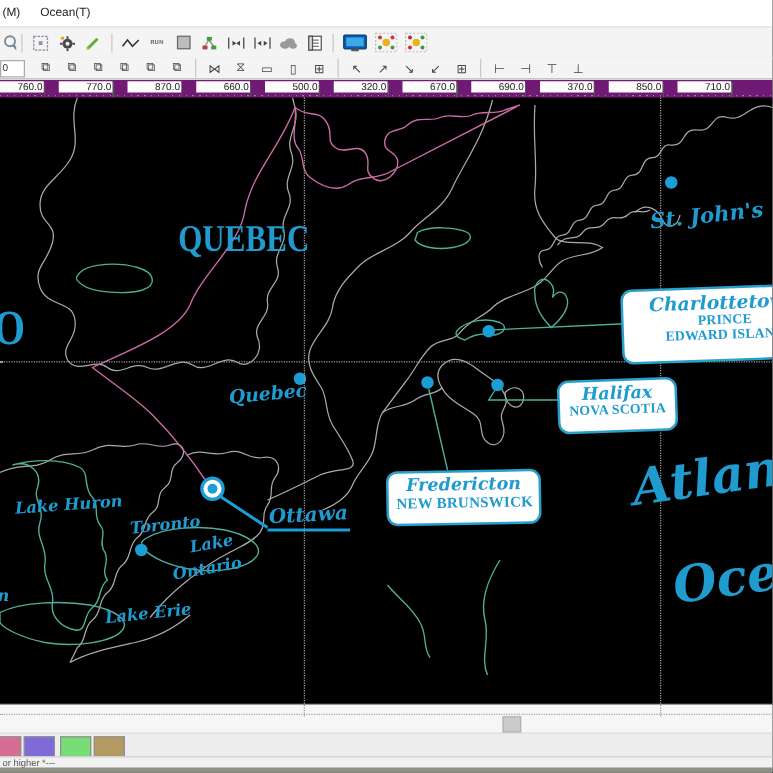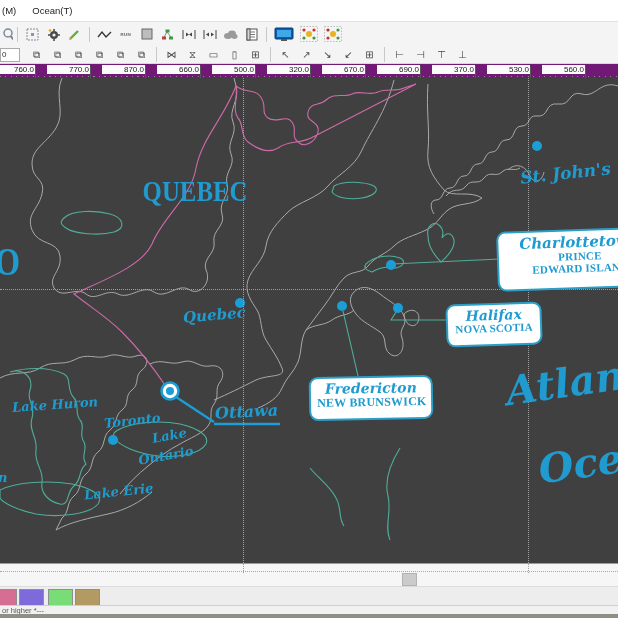--- a/index.html
+++ b/index.html
@@ -24,21 +24,21 @@
          border-top:1px solid #d8d8d8;border-bottom:4px solid #a21caf;overflow:hidden;
          font-size:8px;color:#1a1a1a}
   .ruler .dots{position:absolute;left:0;right:0;bottom:2px;height:1px;
         background-image:repeating-linear-gradient(90deg,#8a8a8a 0 1px,transparent 1px 5.5px)}
   .ruler .majors{position:absolute;left:0;right:0;bottom:0;height:13px;
         background-image:repeating-linear-gradient(90deg,transparent 0 54px,#555 54px 55px);
         background-position-x:-19px}
   .rlab{position:absolute;top:1px;width:42px;text-align:right;transform:translateX(-100%);
         letter-spacing:0;background:#fbfbfb;padding-right:1px}
   
-  .canvas{position:absolute;top:78px;left:0;width:618px;height:485px;background:#404040;
+  .canvas{position:absolute;top:78px;left:0;width:618px;height:485px;background:#000000;
           border-bottom:1px solid #9a9a9a;overflow:hidden}
   .guide-v{position:absolute;top:78px;height:495px;width:0;
            border-left:1px dotted #9f9f9f;z-index:5}
   .guide-h{position:absolute;left:0;right:0;height:0;border-top:1px dotted #9f9f9f;z-index:5}
   svg.map{position:absolute;top:0;left:0}
   
   .script{position:absolute;font-family:"DejaVu Serif",serif;font-style:italic;font-weight:bold;
           color:#1f9bd0;white-space:nowrap;z-index:8}
   .blockcap{position:absolute;font-family:"Liberation Serif",serif;font-weight:bold;
             color:#1f9bd0;white-space:nowrap;z-index:8;transform:scale(.92,1.12)}
@@ -215,22 +215,22 @@
   <div class="dots"></div>
   <span class="rlab" style="left:35px">760.0</span>
   <span class="rlab" style="left:90px">770.0</span>
   <span class="rlab" style="left:145px">870.0</span>
   <span class="rlab" style="left:200px">660.0</span>
   <span class="rlab" style="left:255px">500.0</span>
   <span class="rlab" style="left:310px">320.0</span>
   <span class="rlab" style="left:365px">670.0</span>
   <span class="rlab" style="left:420px">690.0</span>
   <span class="rlab" style="left:475px">370.0</span>
-  <span class="rlab" style="left:530px">530.0</span>
-  <span class="rlab" style="left:585px">560.0</span>
+  <span class="rlab" style="left:530px">850.0</span>
+  <span class="rlab" style="left:585px">710.0</span>
 </div>
 
 <div class="canvas">
   <svg class="map" width="618" height="485" viewBox="0 0 618 485">
 
     <g fill="none" stroke="#a9a9a9" stroke-width="1">
       <path d="M62,0 C54,18 66,34 56,50 C46,66 32,70 32,86 C32,102 46,100 42,116 C38,132 26,136 32,152 C38,168 58,162 60,178 C62,194 48,198 54,210 C62,222 76,208 86,216 C96,224 106,210 118,216 C130,222 142,206 154,214 C166,222 178,204 190,212 C200,218 212,204 206,192 C202,180 216,176 214,164 C212,152 226,148 222,136 C218,124 230,118 227,106 C224,94 236,88 231,76 C226,64 238,56 233,44 C228,32 240,22 236,8 L234,0"></path>
       <path d="M394,2 C386,34 370,54 362,72 C354,90 338,96 328,108 C318,120 298,124 288,134 C278,144 268,154 266,168 C264,182 252,190 248,202 C244,214 252,224 257,232 C262,240 260,252 266,262 C272,272 278,280 282,290 C286,300 270,296 256,302 C240,310 228,316 214,322"></path>
       <path d="M428,6 C426,32 430,52 428,72 C426,90 434,100 444,112 C452,120 470,112 482,120 C472,128 458,124 448,132 C440,138 436,148 426,152 C414,158 402,160 394,168 C386,176 376,178 368,188 C362,196 352,192 344,200 C336,208 332,218 324,228 C318,236 312,244 306,252 C300,262 302,274 298,284 C294,294 286,300 282,310 C278,320 268,326 258,330"></path>
       <path d="M354,214 C362,206 372,210 380,216 C390,224 400,228 404,238 C408,248 398,250 402,260 C406,272 398,282 390,276 C382,270 388,260 380,254 C372,248 362,244 356,236 C350,228 348,220 354,214 Z"></path>

